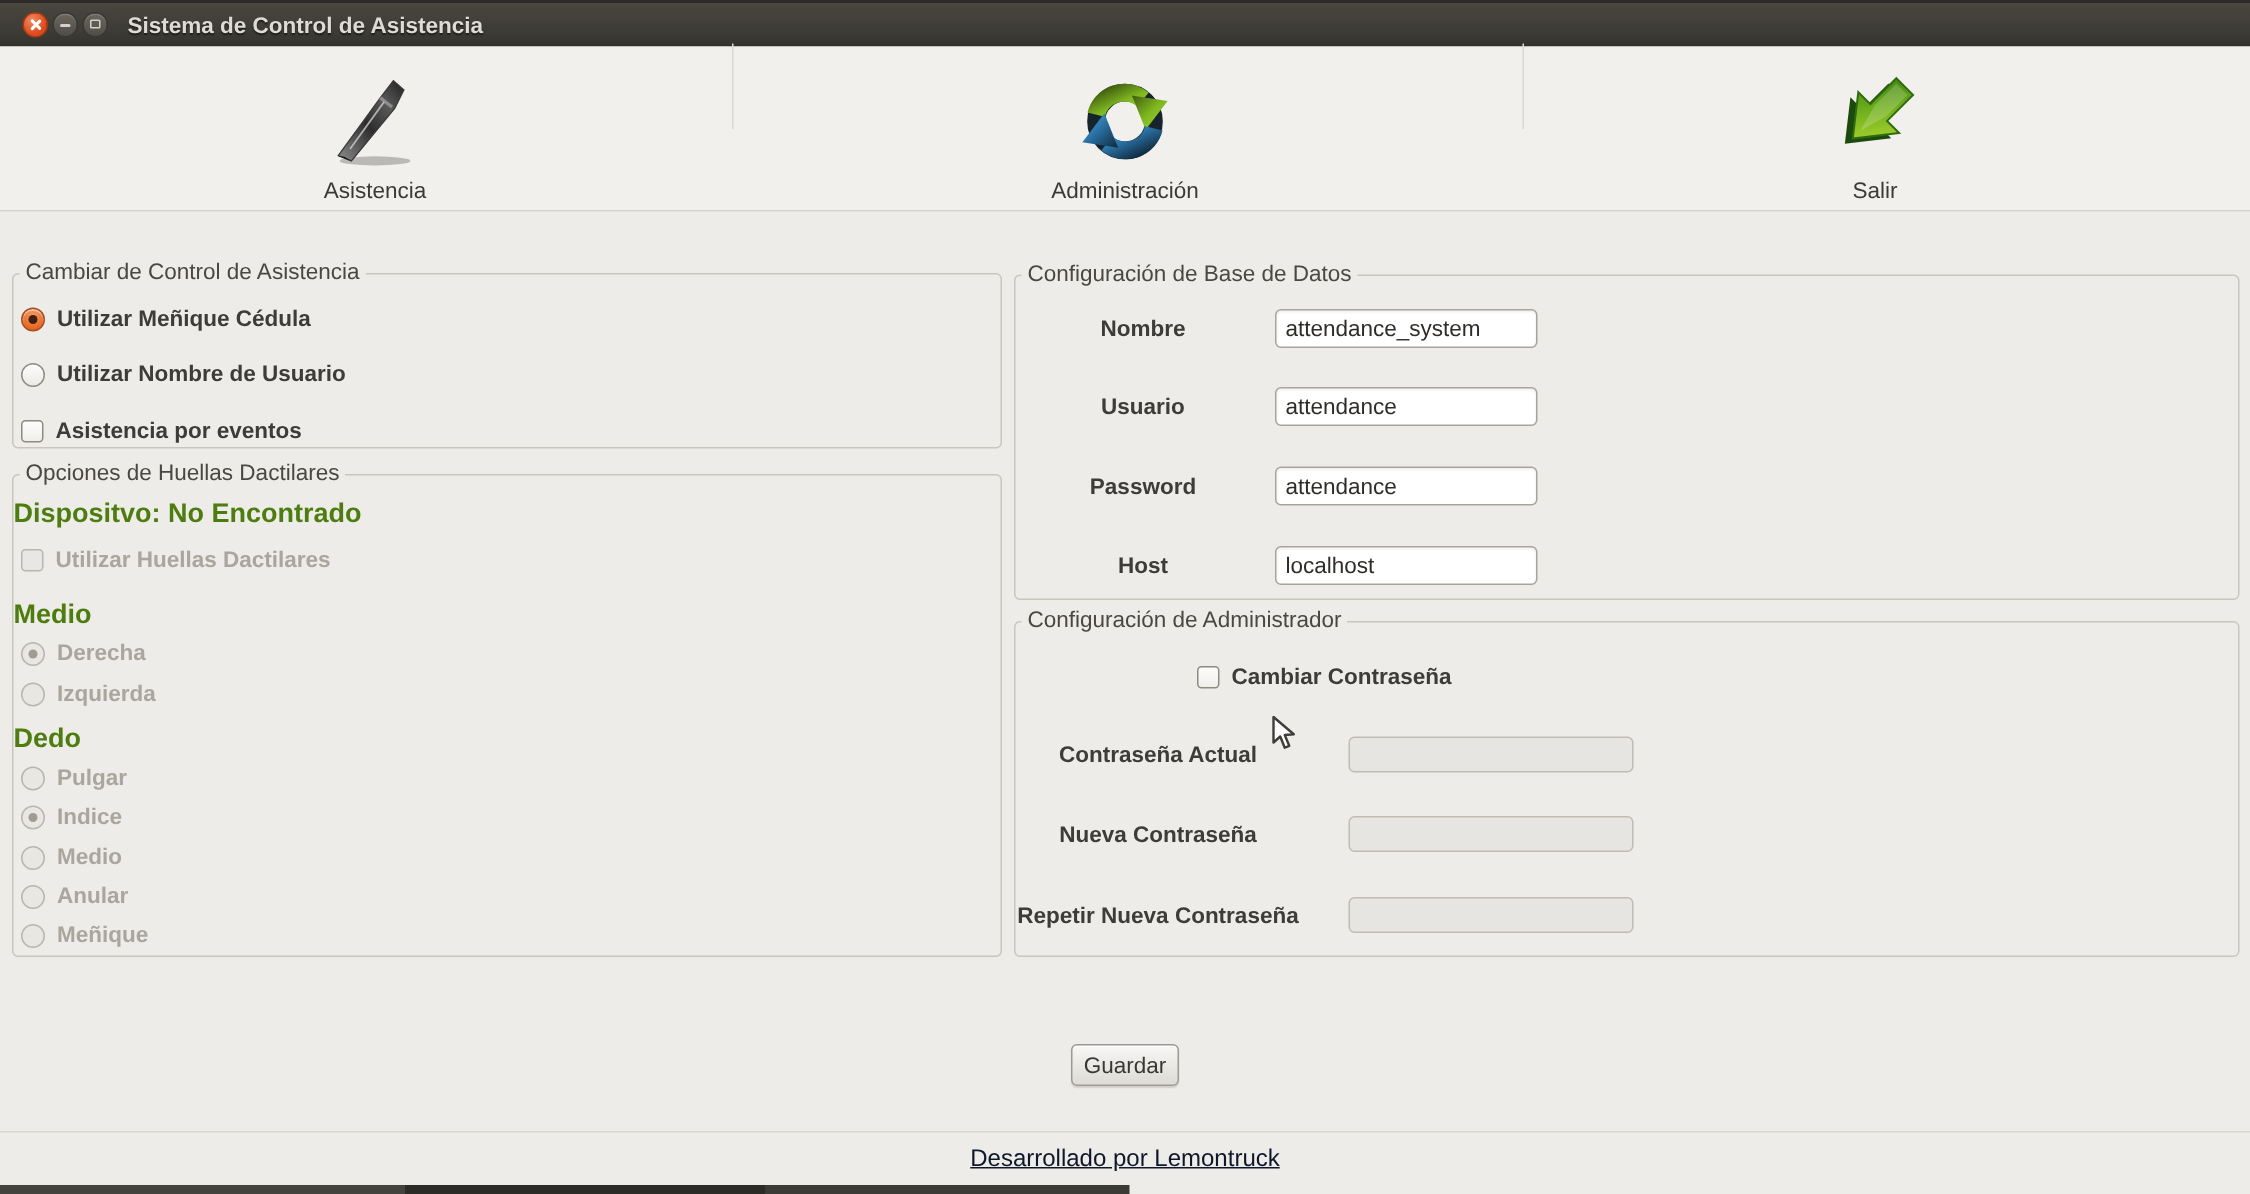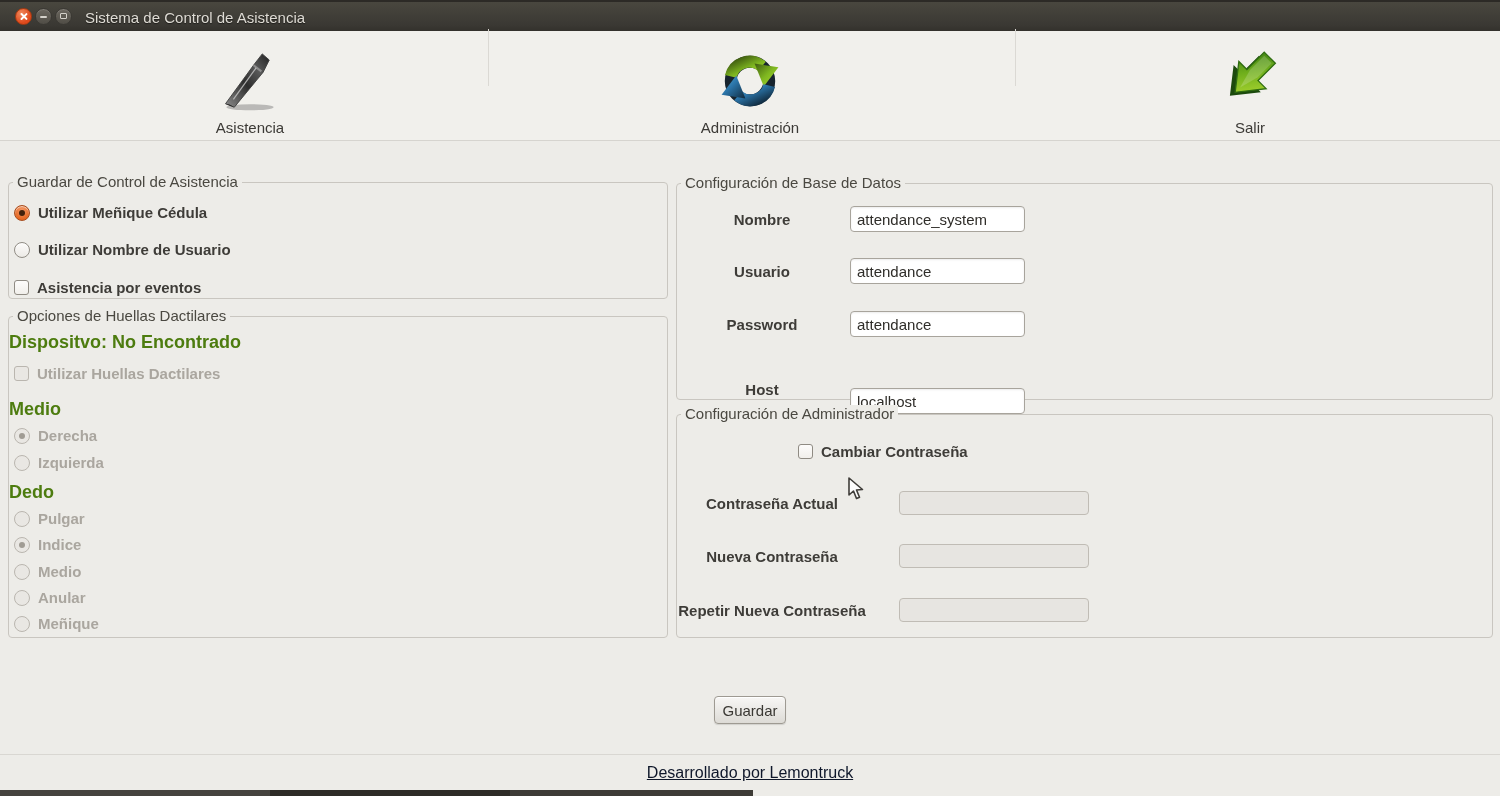--- a/index.html
+++ b/index.html
@@ -16,21 +16,21 @@
   .winbtn.minmax{background:linear-gradient(#6b675f,#504d46);border:1px solid #3a3833;
     box-shadow:inset 0 1px 0 rgba(255,255,255,.15);}
   .winbtn.min{left:35px;} .winbtn.max{left:55px;}
   .glyph-x{position:absolute;left:4px;top:4px;width:7px;height:7px;}
   .glyph-x::before,.glyph-x::after{content:"";position:absolute;left:3px;top:-1px;width:1.8px;height:9px;
     background:#fff;border-radius:1px;}
   .glyph-x::before{transform:rotate(45deg);} .glyph-x::after{transform:rotate(-45deg);}
   .glyph-min{position:absolute;left:4px;top:7px;width:7px;height:2px;background:#d4d1ca;border-radius:1px;}
   .glyph-max{position:absolute;left:4px;top:4px;width:7px;height:6px;border:1.5px solid #d4d1ca;
     border-radius:1px;box-sizing:border-box;}
-  .wintitle{position:absolute;left:85px;top:0;line-height:31px;font-size:15px;font-weight:normal;
+  .wintitle{position:absolute;left:85px;top:0;line-height:31px;font-size:15px;font-weight:bold;
     color:#dedbd4;text-shadow:0 1px 1px rgba(0,0,0,.5);}
 
   
   .toolbar{position:absolute;left:0;top:31px;width:1500px;height:110px;background:#f1f0ec;
     border-bottom:1px solid #d6d4cf;box-sizing:border-box;display:flex;}
   .toolbtn{width:500px;height:100%;display:flex;flex-direction:column;align-items:center;
     justify-content:flex-start;padding-top:14px;box-sizing:border-box;cursor:default;}
   .toolbtn .ticon{height:72px;display:flex;align-items:center;justify-content:center;}
   .toolbtn .tlabel{font-size:15px;color:#3c3a36;margin-top:2px;}
   .toolsep{position:absolute;top:29px;width:1px;height:57px;background:#dbd9d4;}
@@ -162,21 +162,21 @@
           </g>
         </svg>
       </div>
       <div class="tlabel">Salir</div>
     </div>
   </div>
   <div class="toolsep" style="left:488px"></div>
   <div class="toolsep" style="left:1015px"></div>
 
   <div class="group" style="left:8px;top:182px;width:660px;height:117px">
-    <span class="group-title">Guardar de Control de Asistencia</span>
+    <span class="group-title">Cambiar de Control de Asistencia</span>
     <div class="row" style="left:5px;top:21px">
       <span class="radio checked"></span>
       <span class="ctl-label">Utilizar Meñique Cédula</span>
     </div>
     <div class="row" style="left:5px;top:58px">
       <span class="radio"></span>
       <span class="ctl-label">Utilizar Nombre de Usuario</span>
     </div>
     <div class="row" style="left:5px;top:96px">
       <span class="checkbox"></span>
@@ -232,21 +232,21 @@
     <div class="row" style="left:0;top:74px">
       <span class="field-label" style="width:170px">Usuario</span>
       <input class="tinput" style="width: 175px; margin-left: -5px;" value="attendance">
     </div>
     <div class="row" style="left:0;top:127px">
       <span class="field-label" style="width:170px">Password</span>
       <input class="tinput" style="width: 175px; margin-left: -5px;" value="attendance">
     </div>
     <div class="row" style="left:0;top:180px">
       <span class="field-label" style="width:170px">Host</span>
-      <input class="tinput" style="width: 175px; margin-left: -5px; margin-top: 24px;" value="localhost">
+      <input class="tinput" style="width: 175px; margin-left: -5px;" value="localhost">
     </div>
   </div>
 
   <div class="group" style="left:676px;top:414px;width:817px;height:224px">
     <span class="group-title">Configuración de Administrador</span>
     <div class="row" style="left:121px;top:28px">
       <span class="checkbox"></span>
       <span class="ctl-label">Cambiar Contraseña</span>
     </div>
     <div class="row" style="left:0;top:76px">

